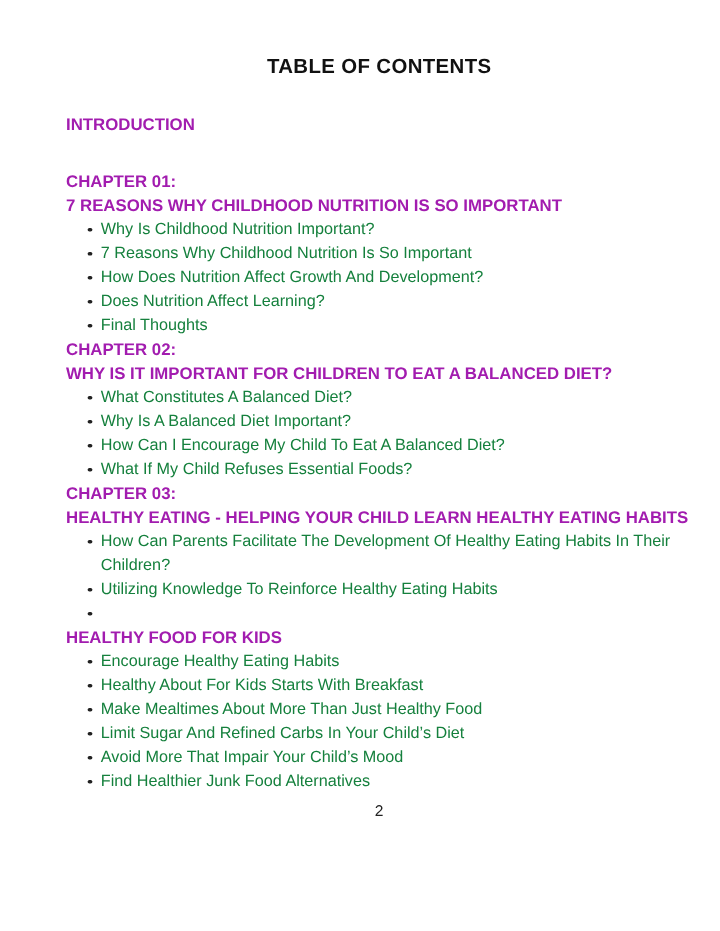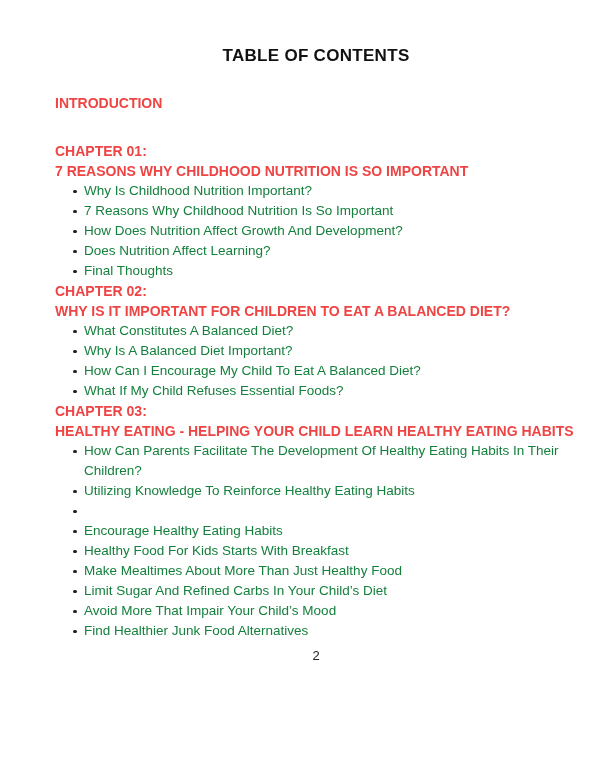--- a/index.html
+++ b/index.html
@@ -29,21 +29,21 @@
   #sections { margin-right: -20px; }
   .toc-section { }
   #sections > .toc-section:first-child { margin-top: 26px; }
   #sections > .toc-section:nth-child(2) { margin-top: 28px; }
   #sections > .toc-section:nth-child(5) { margin-top: 0; }
   .chapter-label, .chapter-title {
     margin: 0;
     font-size: 14px;
     line-height: 20px;
     font-weight: 700;
-    color: #ef4444;
+    color: #a21caf;
   }
   .chapter-bullets {
     margin: 0;
     padding: 0;
     list-style: none;
   }
   .bullet-item {
     position: relative;
     padding-left: 29px;
     font-size: 13.5px;
@@ -150,29 +150,30 @@
   </li>
 
   <li class="bullet-item">
     <span class="bullet-dot"></span>
     <span class="bullet-text"></span>
   </li>
 </ul>
   </section>
 
   <section class="toc-section">
+    <h2 class="chapter-title">HEALTHY FOOD FOR KIDS</h2>
     <ul class="chapter-bullets">
   <li class="bullet-item">
     <span class="bullet-dot"></span>
     <span class="bullet-text">Encourage Healthy Eating Habits</span>
   </li>
 
   <li class="bullet-item">
     <span class="bullet-dot"></span>
-    <span class="bullet-text">Healthy Food For Kids Starts With Breakfast</span>
+    <span class="bullet-text">Healthy About For Kids Starts With Breakfast</span>
   </li>
 
   <li class="bullet-item">
     <span class="bullet-dot"></span>
     <span class="bullet-text">Make Mealtimes About More Than Just Healthy Food</span>
   </li>
 
   <li class="bullet-item">
     <span class="bullet-dot"></span>
     <span class="bullet-text">Limit Sugar And Refined Carbs In Your Child’s Diet</span>

